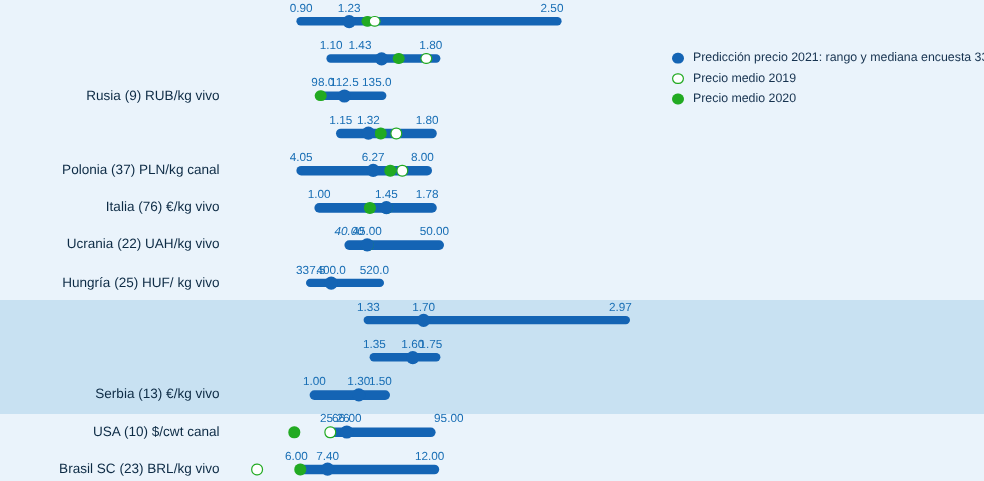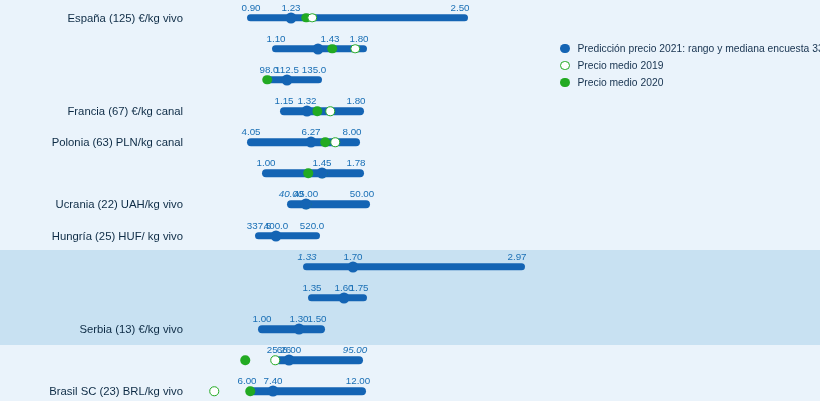--- a/index.html
+++ b/index.html
@@ -89,73 +89,73 @@
   .sw-open{background:#ffffff;border:1.6px solid #22aa22;box-sizing:border-box;}
   .sw-green{background:#22aa22;}
 </style>
 </head>
 <body>
 
 <div id="chart">
   <div class="band" style="top:250px;height:95px;"></div>
   <div id="rows">
       <div class="row" style="top: 2px;">
-        <div class="labelcol">
-          <div class="rowlabel">España (125) €/kg vivo</div>
-        </div>
         <div class="bar" style="left: 247px; width: 221px;"></div>
         <div class="vlabel" style="left: 251px;">0.90</div>
         <div class="vlabel" style="left: 291px;">1.23</div>
         <div class="vlabel" style="left: 460px;">2.50</div>
         <div class="dot2020" style="left: 306px;"></div>
         <div class="dot2019" style="left: 312px;"></div>
         <div class="median" style="left: 291px;"></div>
       </div>
       <div class="row" style="top: 33.15px;">
         <div class="bar" style="left: 272px; width: 95px;"></div>
         <div class="vlabel" style="left: 276px;">1.10</div>
-        <div class="vlabel" style="left: 330px; text-align: center;">1.43</div>
+        <div class="vlabel" style="left: 300px; text-align: center;">1.43</div>
         <div class="vlabel" style="left: 359px;">1.80</div>
         <div class="dot2020" style="left: 332px;"></div>
         <div class="dot2019" style="left: 355px;"></div>
         <div class="median" style="left: 318px;"></div>
       </div>
       <div class="row" style="top: 64.3px;">
+        <div class="labelcol">
+          <div class="rowlabel">Rusia (9) RUB/kg vivo</div>
+        </div>
         <div class="bar" style="left: 265px; width: 57px;"></div>
         <div class="vlabel" style="left: 269px;">98.0</div>
         <div class="vlabel" style="left: 287px;">112.5</div>
         <div class="vlabel" style="left: 314px;">135.0</div>
         <div class="dot2020" style="left: 267px;"></div>
         <div class="median" style="left: 287px;"></div>
       </div>
       <div class="row" style="top: 95.45px;">
-        <div class="labelcol">
-          <div class="rowlabel">Francia (67) €/kg canal</div>
-        </div>
         <div class="bar" style="left: 280px; width: 84px;"></div>
         <div class="vlabel" style="left: 284px;">1.15</div>
         <div class="vlabel" style="left: 307px;">1.32</div>
         <div class="vlabel" style="left: 356px;">1.80</div>
         <div class="dot2020" style="left: 317px;"></div>
         <div class="dot2019" style="left: 330px;"></div>
         <div class="median" style="left: 307px;"></div>
       </div>
       <div class="row" style="top: 126.6px;">
         <div class="labelcol">
-          <div class="rowlabel">Polonia (63) PLN/kg canal</div>
+          <div class="rowlabel">Polonia (37) PLN/kg canal</div>
         </div>
         <div class="bar" style="left: 247px; width: 113px;"></div>
         <div class="vlabel" style="left: 251px;">4.05</div>
         <div class="vlabel" style="left: 311px;">6.27</div>
         <div class="vlabel" style="left: 352px;">8.00</div>
         <div class="dot2020" style="left: 325px;"></div>
         <div class="dot2019" style="left: 335px;"></div>
         <div class="median" style="left: 311px;"></div>
       </div>
       <div class="row" style="top: 157.75px;">
+        <div class="labelcol">
+          <div class="rowlabel">Italia (76) €/kg vivo</div>
+        </div>
         <div class="bar" style="left: 262px; width: 102px;"></div>
         <div class="vlabel" style="left: 266px;">1.00</div>
         <div class="vlabel" style="left: 322px;">1.45</div>
         <div class="vlabel" style="left: 356px;">1.78</div>
         <div class="dot2020" style="left: 308px;"></div>
         <div class="dot2019" style="left: 322px;"></div>
         <div class="median" style="left: 322px;"></div>
       </div>
       <div class="row" style="top: 188.9px;">
         <div class="labelcol">
@@ -173,21 +173,21 @@
           <div class="rowlabel">Hungría (25) HUF/ kg vivo</div>
         </div>
         <div class="bar" style="left: 255px; width: 65px;"></div>
         <div class="vlabel" style="left: 259px;">337.5</div>
         <div class="vlabel" style="left: 276px;">400.0</div>
         <div class="vlabel" style="left: 312px;">520.0</div>
         <div class="median" style="left: 276px;"></div>
       </div>
       <div class="row" style="top: 251.2px;">
         <div class="bar" style="left: 303px; width: 222px;"></div>
-        <div class="vlabel" style="left: 307px; font-style: italic;">1.33</div>
+        <div class="vlabel" style="left: 307px;">1.33</div>
         <div class="vlabel" style="left: 353px;">1.70</div>
         <div class="vlabel" style="left: 517px;">2.97</div>
         <div class="median" style="left: 353px;"></div>
       </div>
       <div class="row" style="top: 282.35px;">
         <div class="bar" style="left: 308px; width: 59px;"></div>
         <div class="vlabel" style="left: 312px;">1.35</div>
         <div class="vlabel" style="left: 344px;">1.60</div>
         <div class="vlabel" style="left: 359px;">1.75</div>
         <div class="median" style="left: 344px;"></div>
@@ -196,24 +196,27 @@
         <div class="labelcol">
           <div class="rowlabel">Serbia (13) €/kg vivo</div>
         </div>
         <div class="bar" style="left: 258px; width: 67px;"></div>
         <div class="vlabel" style="left: 262px;">1.00</div>
         <div class="vlabel" style="left: 299px;">1.30</div>
         <div class="vlabel" style="left: 317px;">1.50</div>
         <div class="median" style="left: 299px;"></div>
       </div>
       <div class="row" style="top: 344.65px;">
+        <div class="labelcol">
+          <div class="rowlabel">USA (10) $/cwt canal</div>
+        </div>
         <div class="bar" style="left: 275px; width: 88px;"></div>
         <div class="vlabel" style="left: 279px;">25.26</div>
         <div class="vlabel" style="left: 289px;">66.00</div>
-        <div class="vlabel" style="left: 355px; font-style: italic;">95.00</div>
+        <div class="vlabel" style="left: 374px;">95.00</div>
         <div class="dot2020" style="left: 245px;"></div>
         <div class="dot2019" style="left: 275px;"></div>
         <div class="median" style="left: 289px;"></div>
       </div>
       <div class="row" style="top: 375.8px;">
         <div class="labelcol">
           <div class="rowlabel">Brasil SC (23) BRL/kg vivo</div>
         </div>
         <div class="bar" style="left: 248px; width: 118px;"></div>
         <div class="vlabel" style="left: 236px; margin-left: 11px;">6.00</div>

